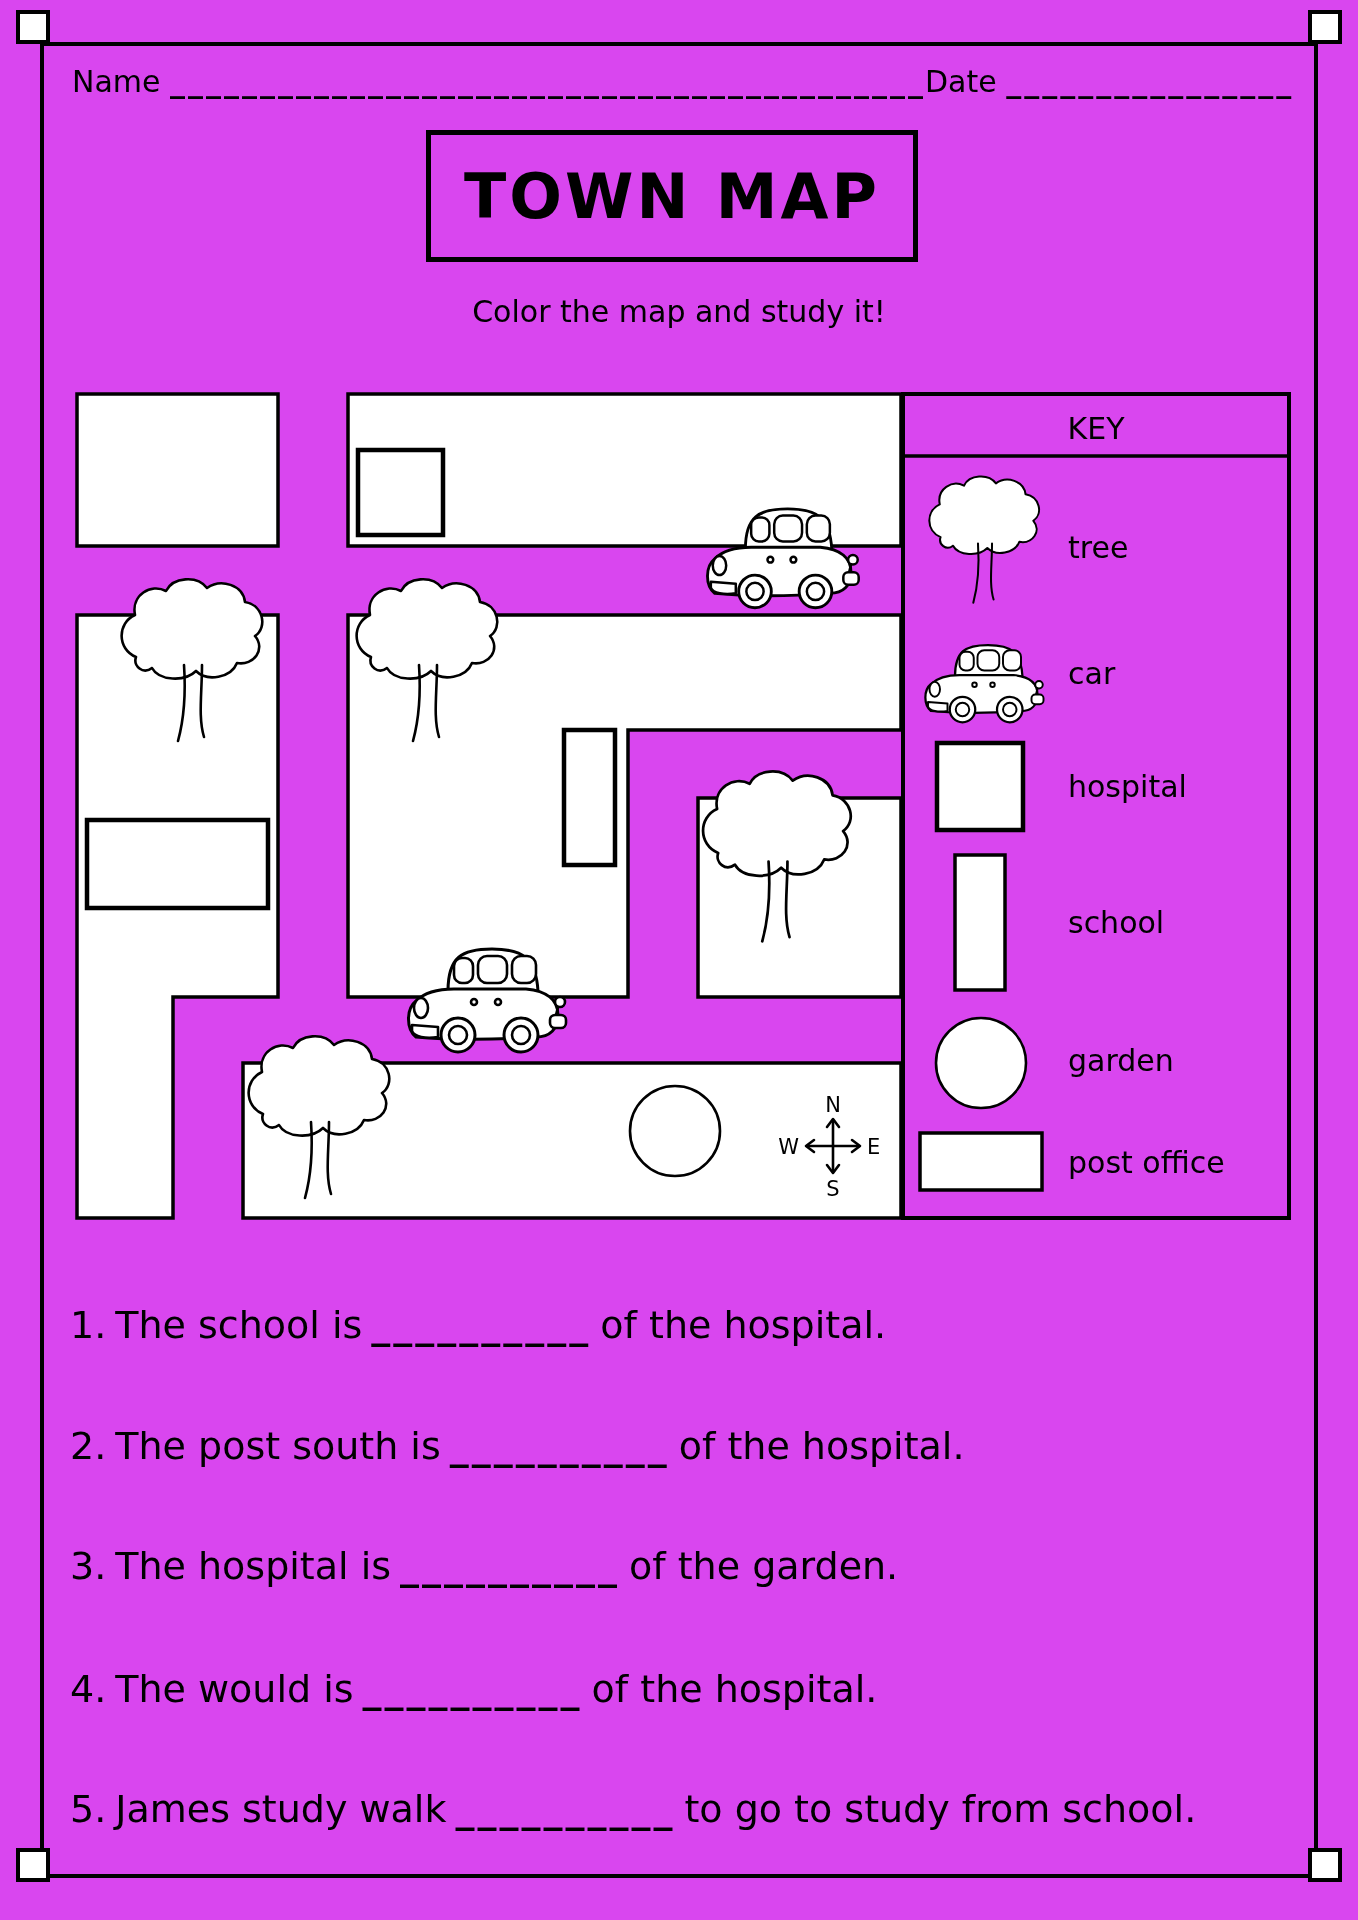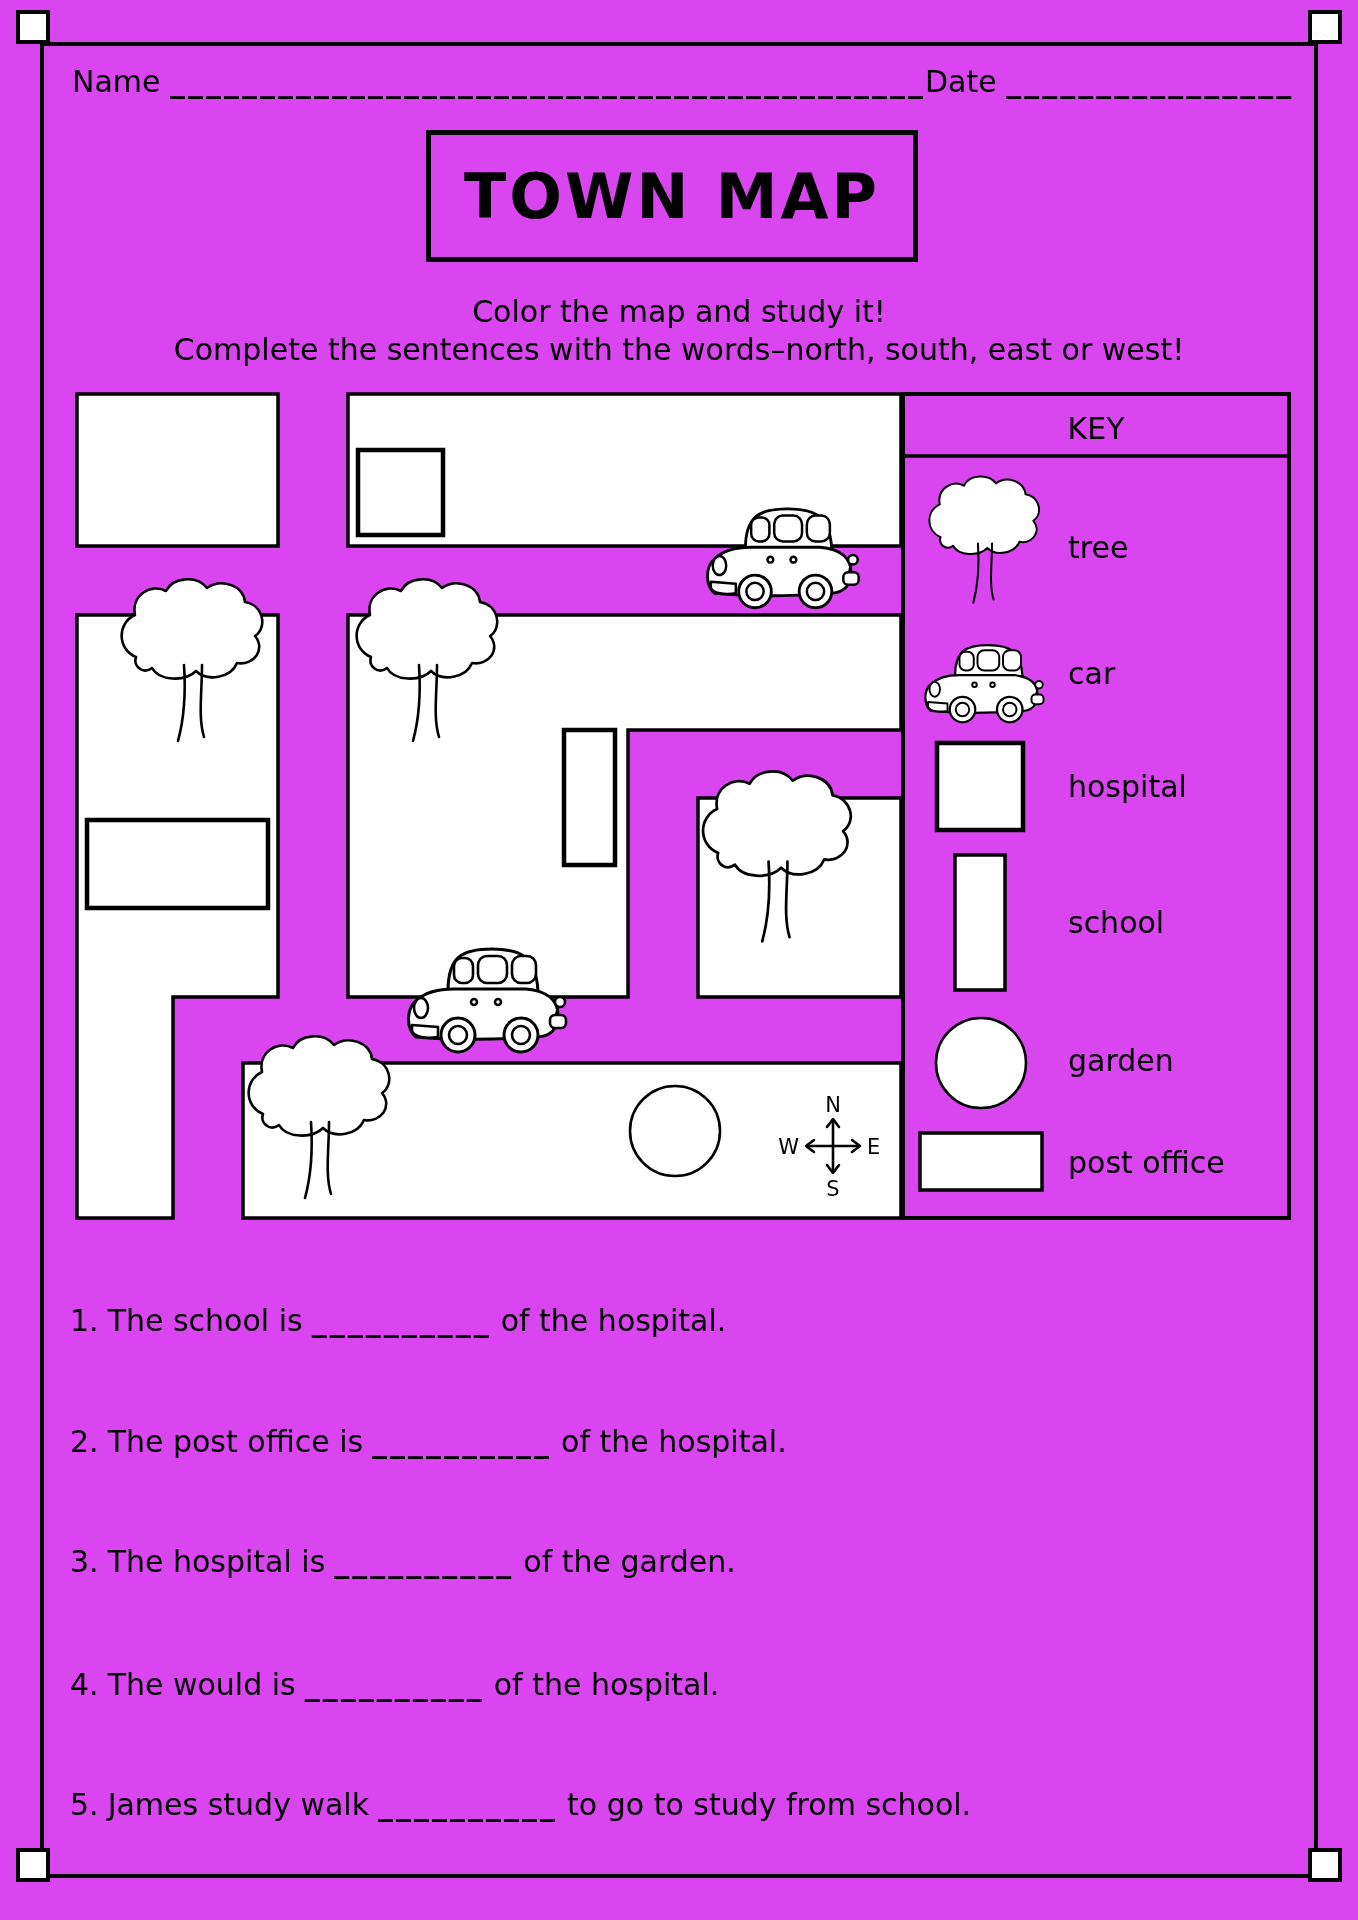--- a/index.html
+++ b/index.html
@@ -29,21 +29,21 @@
   #map{position:absolute;left:75px;top:392px;}
   .ln{stroke:#000;stroke-width:2.6;fill:none;stroke-linecap:round;stroke-linejoin:round;}
   .f{fill:#fff;}
   .blk{stroke:#000;stroke-width:3.5;fill:#fff;stroke-linejoin:miter;stroke-linecap:butt;}
   .bld{stroke:#000;stroke-width:4.5;fill:#fff;}
   .border{stroke:#000;stroke-width:4;fill:none;}
   .keytxt{font-size:30px;fill:#000;}
   .cmp{font-size:21px;fill:#000;}
 
   
-  .question{position:absolute;left:70px;font-size:30px;white-space:nowrap;}
+  .question{position:absolute;left:70px;font-size:38px;white-space:nowrap;}
   .question span{margin-right:9px;}
   #q1{top:1303px;} #q2{top:1424px;} #q3{top:1544px;text-align:right;} #q4{top:1667px;} #q5{top:1787px;}
 </style>
 </head>
 <body>
 
 <div id="page">
   <div id="frame"></div>
   <div class="corner tl"></div>
   <div class="corner tr"></div>
@@ -57,21 +57,20 @@
   <div id="title-box">
     <div id="title-text">TOWN MAP</div>
   </div>
 
   <div id="date-group">
     <span>Date</span>
     <span class="blank">________________</span>
   </div>
 
   <div class="instr" id="instr1">Color the map and study it!</div>
-  <div class="instr" id="instr2">Complete the sentences with the words–north, south, east or west!</div>
 
   <svg id="map" viewBox="0 0 1218 828" width="1218" height="828">
     <defs>
       <g id="tree-shape">
         <path class="ln f" d="M-57 22 C-76 14 -76 -12 -58 -20 C-62 -40 -42 -52 -27 -44 C-20 -58 4 -60 14 -47 C28 -57 50 -50 52 -33 C70 -30 75 -8 62 1 C73 14 61 31 44 28 C38 43 14 47 3 36 C-8 47 -34 46 -41 33 C-50 40 -60 31 -57 22 Z"></path>
         <path class="ln" d="M-9 30 C-7 60 -9 84 -15 106"></path>
         <path class="ln" d="M9 30 C9 58 5 82 11 102"></path>
       </g>
       <g id="car-shape">
         <path class="ln f" style="stroke-width:3" d="M40 46 C40 12 54 4 84 4 C116 4 128 14 130 46 Z"></path>
@@ -146,21 +145,21 @@
     <text class="keytxt" x="993" y="679">garden</text>
 
     <rect class="blk" x="845" y="741" width="122" height="57"></rect>
     <text class="keytxt" x="993" y="781">post office</text>
   </svg>
 
   <div class="question" id="q1">
     <span>1.</span><span>The school is</span><span class="blank">__________</span><span>of the hospital.</span>
   </div>
   <div class="question" id="q2">
-    <span>2.</span><span>The post office is</span><span class="blank">__________</span><span>of the hospital.</span>
+    <span>2.</span><span>The post south is</span><span class="blank">__________</span><span>of the hospital.</span>
   </div>
   <div class="question" id="q3">
     <span>3.</span><span>The hospital is</span><span class="blank">__________</span><span>of the garden.</span>
   </div>
   <div class="question" id="q4">
     <span>4.</span><span>The would is</span><span class="blank">__________</span><span>of the hospital.</span>
   </div>
   <div class="question" id="q5">
     <span>5.</span><span>James study walk</span><span class="blank">__________</span><span>to go to study from school.</span>
   </div>

